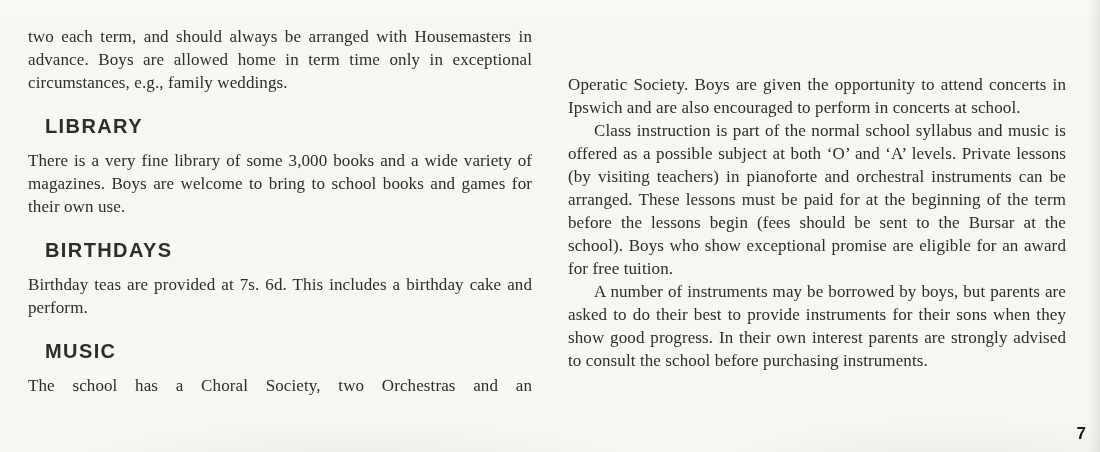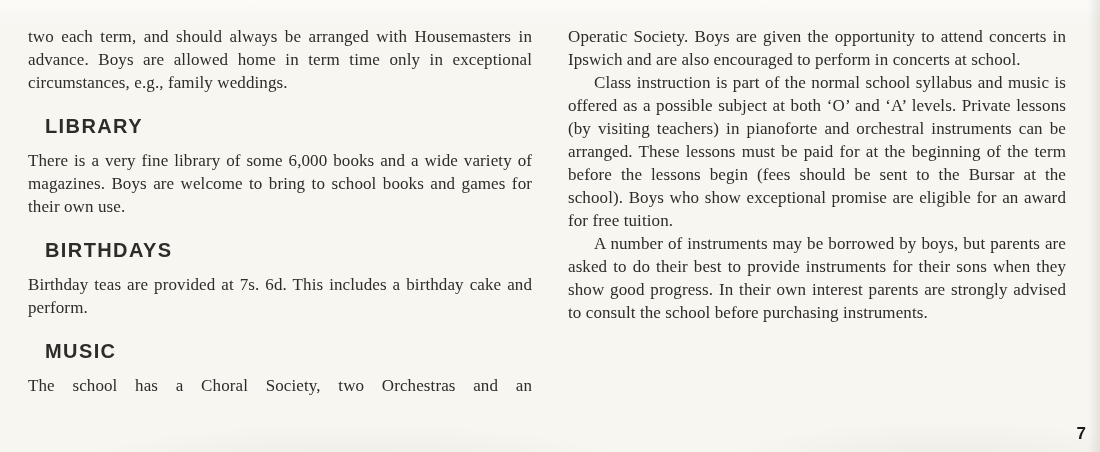--- a/index.html
+++ b/index.html
@@ -34,21 +34,21 @@
     top: 0; right: 0;
     width: 12px; height: 100%;
     pointer-events: none;
     background: linear-gradient(to right, rgba(60,58,52,0) 0%, rgba(60,58,52,0.10) 100%);
   }
   .col {
     position: absolute;
     top: 25px;
   }
   .col-left  { left: 28px;  width: 504px; }
-  .col-right { left: 568px; width: 498px; }
+  .col-right { left: 568px; width: 498px; margin-top: 48px; }
   .body-para {
     margin: 0;
     font-size: 17px;
     line-height: 23px;
     text-align: justify;
     letter-spacing: 0.1px;
   }
   .indent { text-indent: 26px; }
   .full-justify { text-align-last: justify; }
   .heading {
@@ -71,21 +71,21 @@
 </style>
 </head>
 <body>
 
 <div class="page">
 
   <div class="col col-left">
     <p class="body-para">two each term, and should always be arranged with Housemasters in advance. Boys are allowed home in term time only in exceptional circumstances, e.g., family weddings.</p>
 
     <h2 class="heading">LIBRARY</h2>
-    <p class="body-para">There is a very fine library of some 6,000 books and a wide variety of magazines. Boys are welcome to bring to school books and games for their own use.</p>
+    <p class="body-para">There is a very fine library of some 3,000 books and a wide variety of magazines. Boys are welcome to bring to school books and games for their own use.</p>
 
     <h2 class="heading">BIRTHDAYS</h2>
     <p class="body-para">Birthday teas are provided at 7s. 6d. This includes a birthday cake and perform.</p>
 
     <h2 class="heading">MUSIC</h2>
     <p class="body-para full-justify">The school has a Choral Society, two Orchestras and an</p>
   </div>
 
   <div class="col col-right">
     <p class="body-para">Operatic Society. Boys are given the opportunity to attend concerts in Ipswich and are also encouraged to perform in concerts at school.</p>

